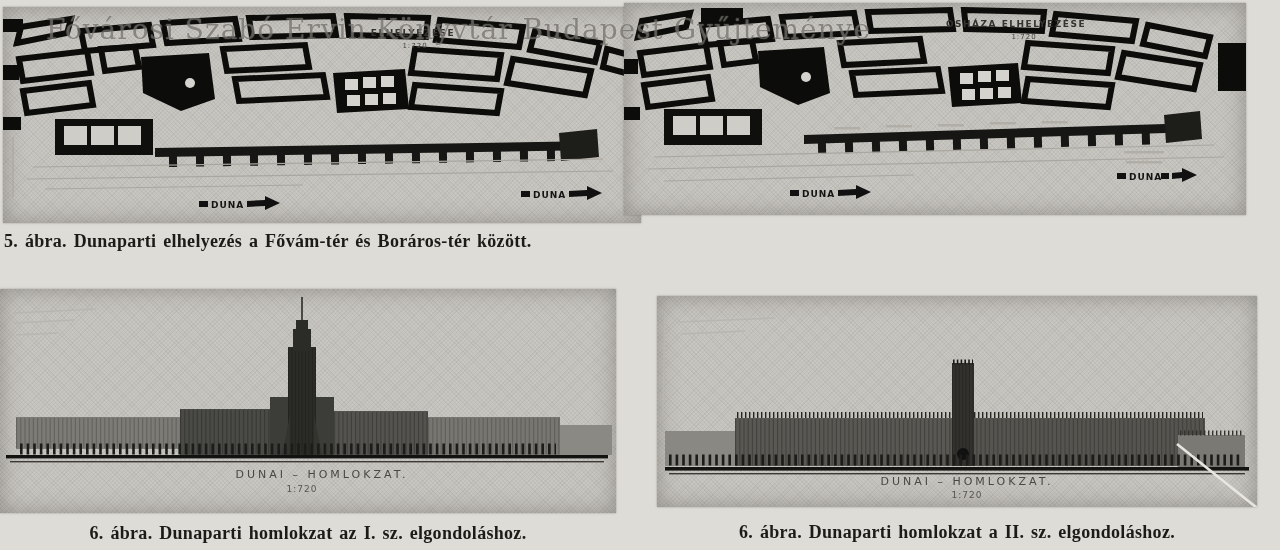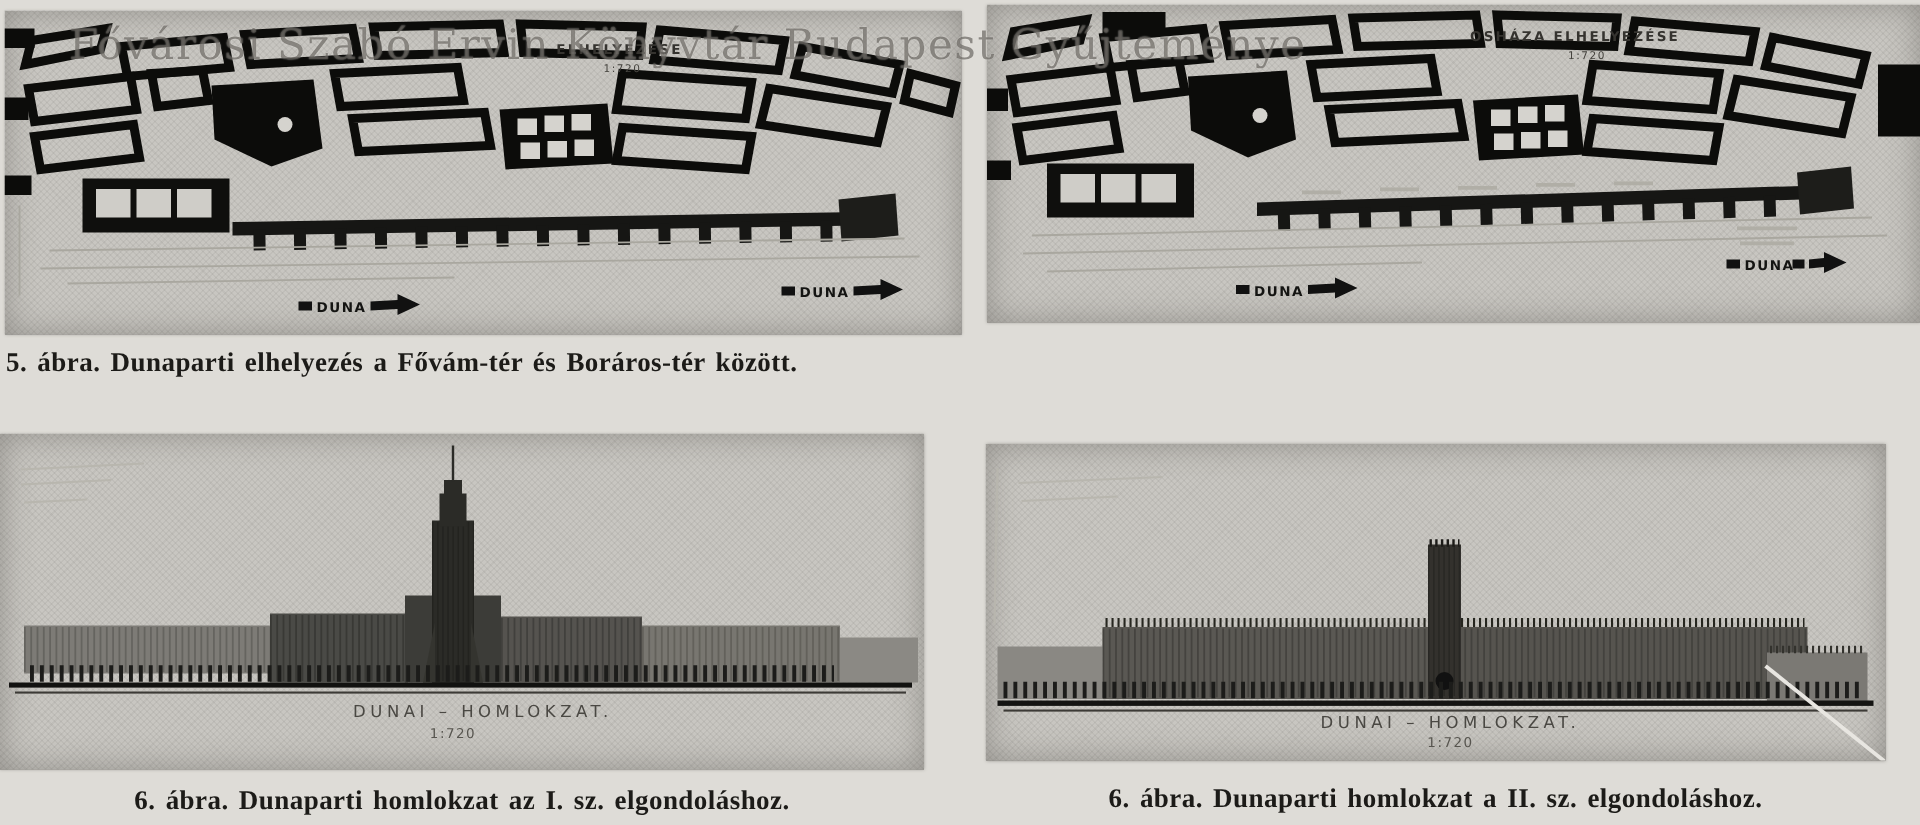--- a/index.html
+++ b/index.html
@@ -129,21 +129,21 @@
         <path d="M244,194 L262,193 L262,189 L277,196 L262,203 L262,199 L244,200 Z" fill="#111"></path>
       </g>
       <g>
         <rect x="518" y="184" width="9" height="6" fill="#111"></rect>
         <text class="dunatext" x="530" y="191" font-size="9">DUNA</text>
         <path d="M566,184 L584,183 L584,179 L599,186 L584,193 L584,189 L566,190 Z" fill="#111"></path>
       </g>
     </svg>
   </div>
 
-  <div class="photo" style="left:658px;top:3px;width:622px;height:212px;text-align:center;">
+  <div class="photo" style="left:624px;top:3px;width:622px;height:212px;text-align:center;">
     <svg viewBox="0 0 622 212">
       <g fill="none" stroke="#0c0c0a" stroke-width="6" stroke-linejoin="miter">
         <path d="M14,34 L62,24 L66,10 L18,18 Z"></path>
         <path d="M78,22 L144,16 L148,36 L82,42 Z"></path>
         <path d="M158,14 L230,10 L234,30 L162,34 Z"></path>
         <path d="M244,9 L326,7 L329,26 L247,28 Z"></path>
         <path d="M340,7 L420,9 L418,28 L342,26 Z"></path>
         <path d="M432,11 L512,18 L508,38 L428,31 Z"></path>
         <path d="M524,22 L586,34 L581,53 L519,41 Z"></path>
         <path d="M16,50 L82,42 L86,64 L20,72 Z"></path>

